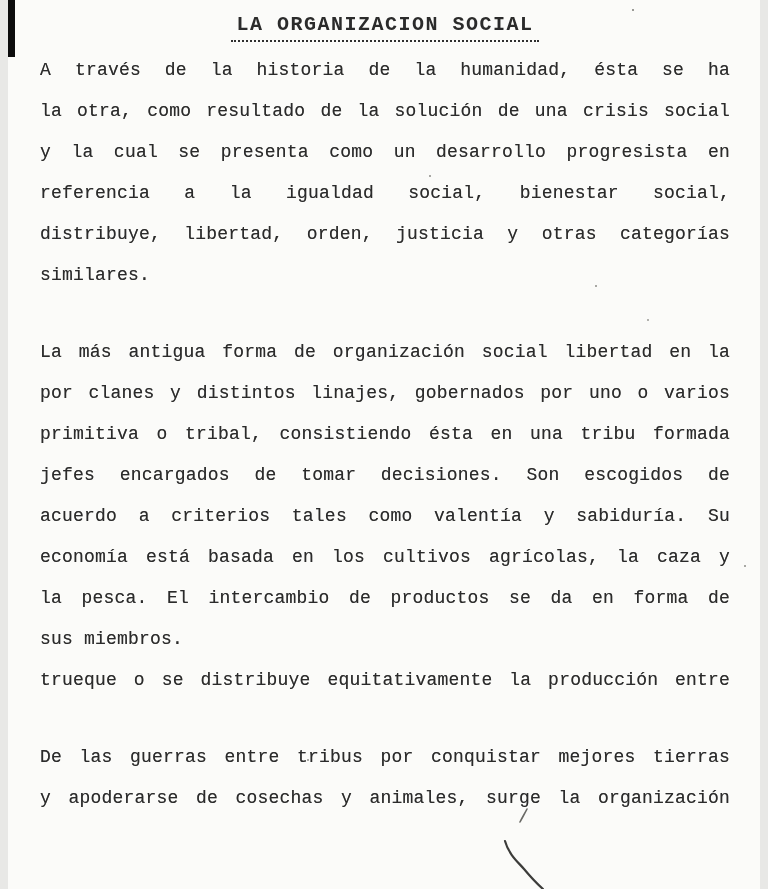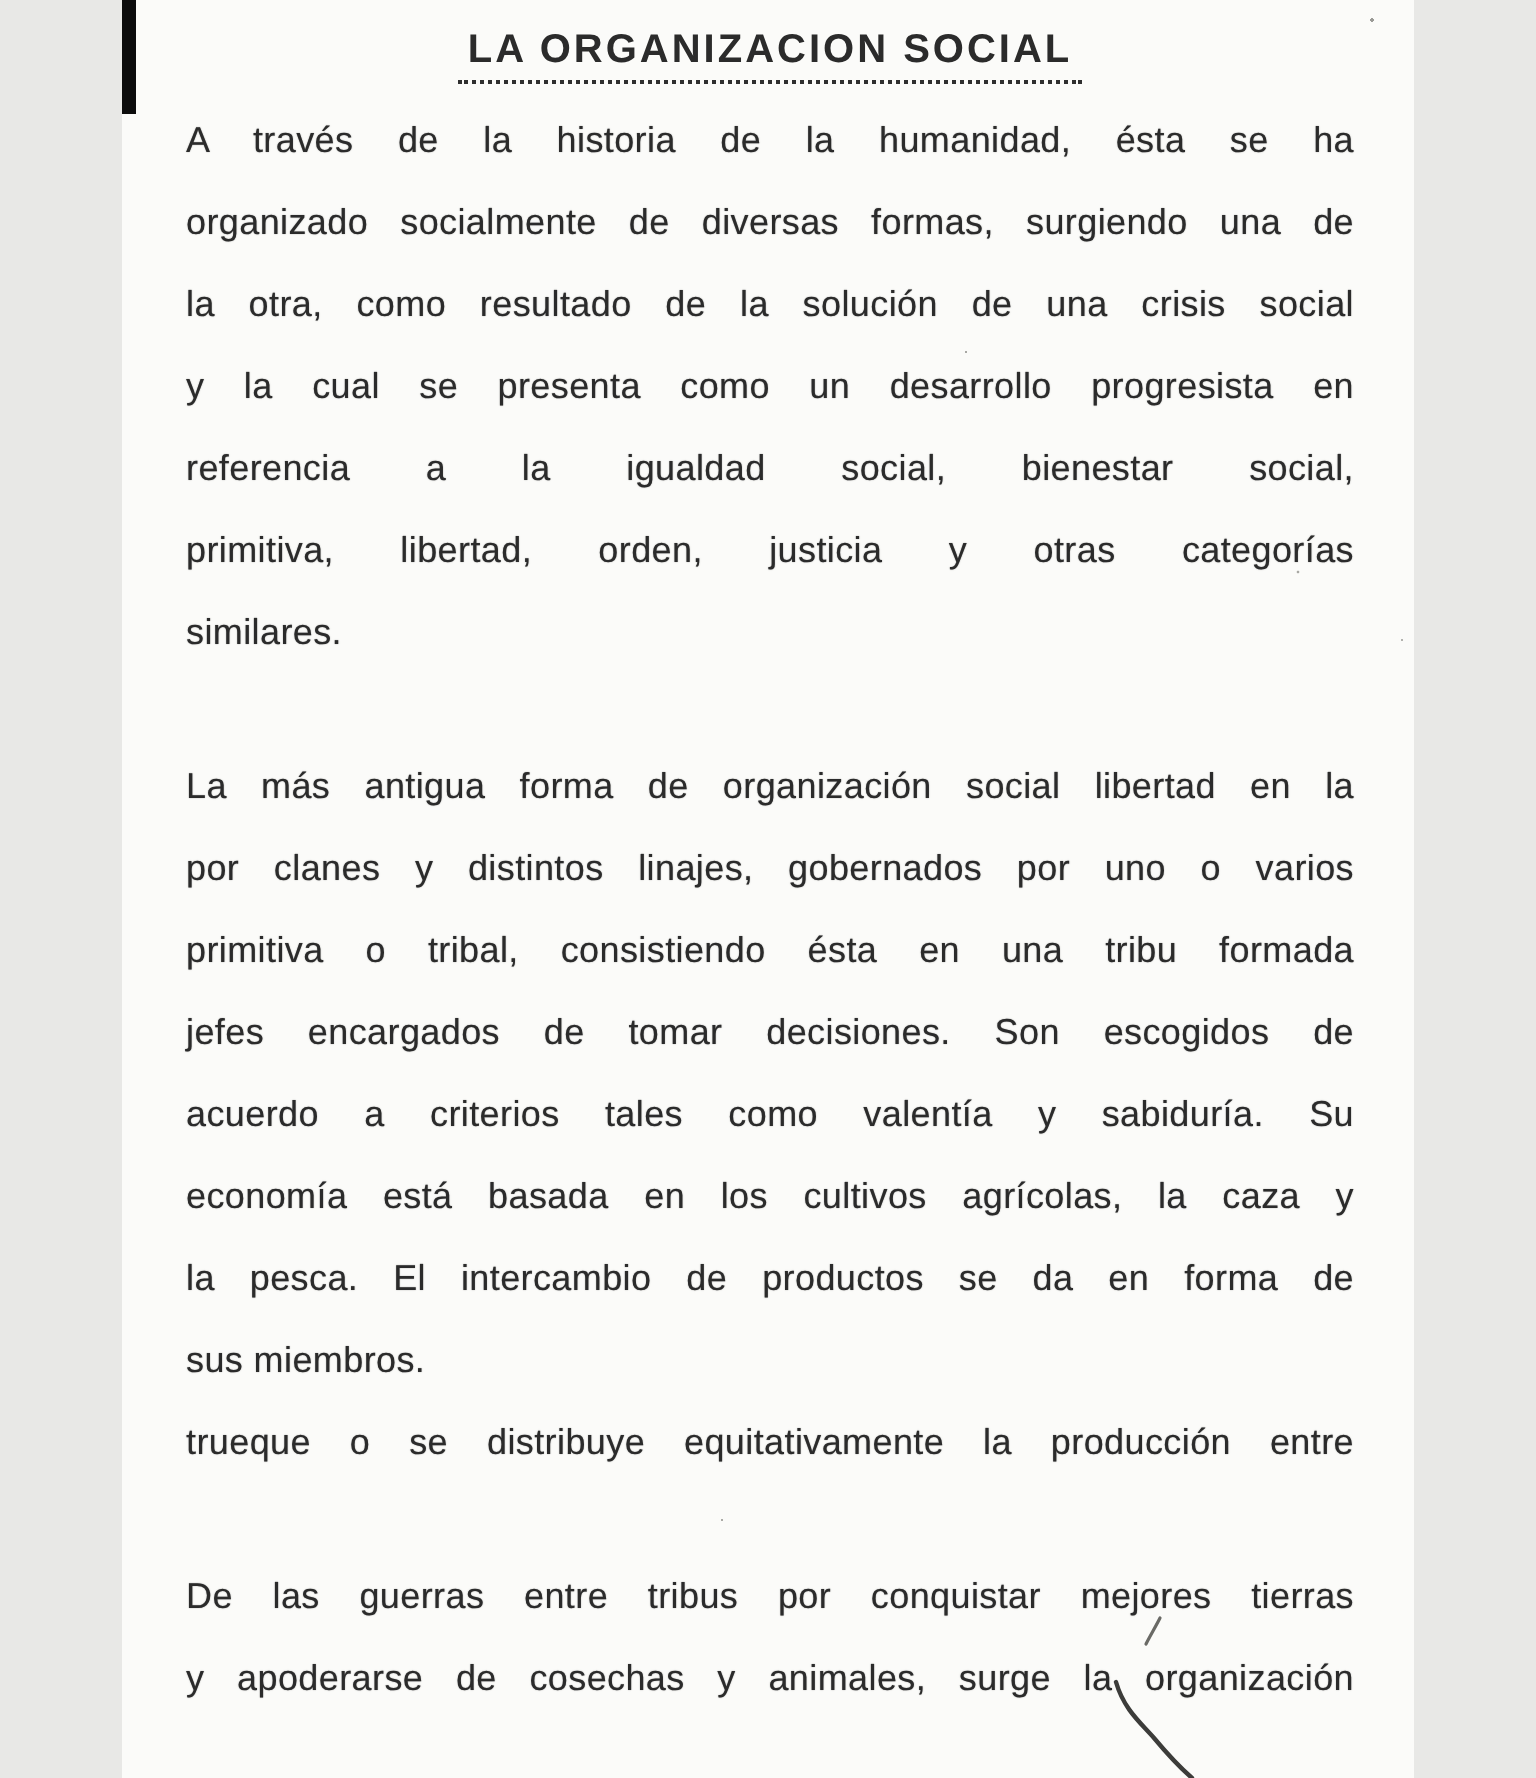--- a/index.html
+++ b/index.html
@@ -2,26 +2,26 @@
 <html><head>
 <meta charset="utf-8">
 <style>
   html, body {
     margin: 0;
     padding: 0;
     background: #e8e8e6;
   }
   .page {
     position: relative;
-    width: 646px;
+    width: 752px;
     height: 889px;
     margin: 0 auto;
     background: #fbfbf9;
     overflow: hidden;
-    font-family: Liberation Sans, sans-serif;
+    font-family: Liberation Mono, monospace;
     color: #2b2b2b;
     
     background-image:
       radial-gradient(circle 1.5px at 625px 10px, #9a9a96 60%, transparent 61%),
       radial-gradient(circle 1.2px at 422px 176px, #a8a8a4 60%, transparent 61%),
       radial-gradient(circle 1.2px at 757px 60px, #b0b0ac 60%, transparent 61%),
       radial-gradient(circle 1.3px at 588px 286px, #a8a8a4 60%, transparent 61%),
       radial-gradient(circle 1.2px at 855px 420px, #b0b0ac 60%, transparent 61%),
       radial-gradient(circle 1.4px at 737px 566px, #a8a8a4 60%, transparent 61%),
       radial-gradient(circle 1.2px at 300px 760px, #aaaaa6 60%, transparent 61%),
@@ -86,25 +86,24 @@
   <div class="scan-bar"></div>
 
   <div class="content">
     <div class="title-wrap">
       <span class="doc-title">LA ORGANIZACION SOCIAL</span>
     </div>
 
     <div>
         <div class="para">
           <div class="line">A través de la historia de la humanidad, ésta se ha</div>
-          <div class="line">organizado socialmente de diversas formas, surgiendo una de</div>
           <div class="line">la otra, como resultado de la solución de una crisis social</div>
           <div class="line">y la cual se presenta como un desarrollo progresista en</div>
           <div class="line">referencia a la igualdad social, bienestar social,</div>
-          <div class="line">primitiva, libertad, orden, justicia y otras categorías</div>
+          <div class="line">distribuye, libertad, orden, justicia y otras categorías</div>
           <div class="line flush">similares.</div>
         </div>
         <div class="para">
           <div class="line">La más antigua forma de organización social libertad en la</div>
           <div class="line">por clanes y distintos linajes, gobernados por uno o varios</div>
           <div class="line">primitiva o tribal, consistiendo ésta en una tribu formada</div>
           <div class="line">jefes encargados de tomar decisiones. Son escogidos de</div>
           <div class="line">acuerdo a criterios tales como valentía y sabiduría. Su</div>
           <div class="line">economía está basada en los cultivos agrícolas, la caza y</div>
           <div class="line">la pesca. El intercambio de productos se da en forma de</div>

